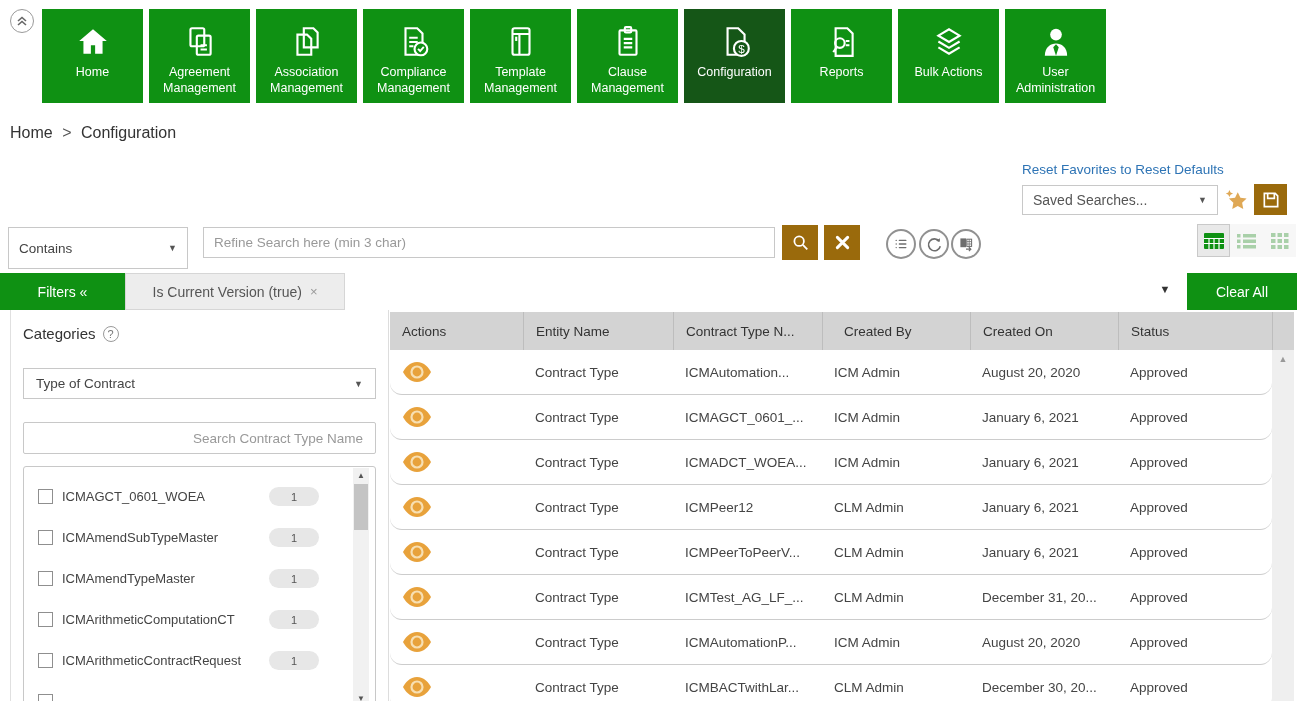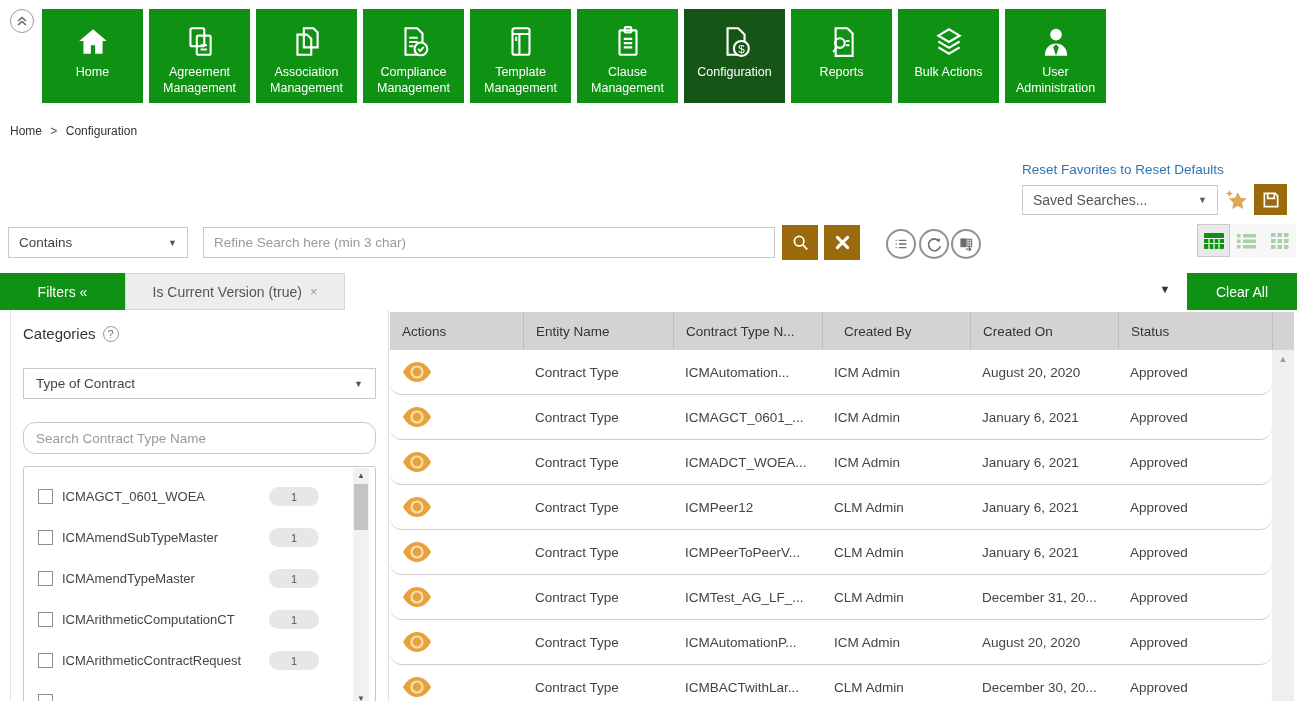--- a/index.html
+++ b/index.html
@@ -12,35 +12,35 @@
   .collapse-btn{ position:absolute; left:10px; top:9px; width:24px; height:24px;
     border:1.5px solid #9a9a9a; border-radius:50%; display:flex; align-items:center;
     justify-content:center; cursor:pointer; background:#fff; }
   .tiles{ position:absolute; left:42px; top:9px; display:flex; gap:6px; }
   .tile{ width:101px; height:94px; background:#0f9113; color:#fff; cursor:pointer;
     display:flex; flex-direction:column; align-items:center; padding-top:11px; }
   .tile.active{ background:#155617; }
   .ticon{ height:44px; display:flex; align-items:center; justify-content:center; }
   .tlabel{ font-size:12.5px; line-height:1.28; text-align:center; padding:0 2px; }
   
-  .breadcrumb{ position:absolute; left:10px; top:124px; font-size:12px; color:#333; }
+  .breadcrumb{ position:absolute; left:10px; top:124px; font-size:16px; color:#333; }
   .breadcrumb .sep{ margin:0 5px; color:#555; }
   
   .reset-link{ position:absolute; left:1022px; top:162px; font-size:13.5px;
     color:#2e74b5; cursor:pointer; text-decoration:none; }
   .saved-row{ position:absolute; left:1022px; top:184px; display:flex; align-items:center; }
   .saved-select{ width:196px; height:30px; border:1px solid #c8c8c8; background:#fff;
     display:flex; align-items:center; justify-content:space-between; padding:0 10px;
     font-size:14px; color:#555; cursor:pointer; }
   .caret{ font-size:9px; color:#555; }
   .star-btn{ width:36px; height:30px; display:flex; align-items:center; justify-content:center; cursor:pointer; }
   .save-btn{ width:33px; height:31px; background:#9a6a0c; display:flex; align-items:center;
     justify-content:center; cursor:pointer; border:none; }
   
-  .operator-select{ position:absolute; left:8px; top:227px; width:180px; height:31px;
+  .operator-select{ position:absolute; left:8px; top:227px; width:180px; height:42px;
     border:1px solid #c8c8c8; background:#fff; display:flex; align-items:center;
     justify-content:space-between; padding:0 10px; font-size:13.5px; color:#444; cursor:pointer; }
   .search-input{ position:absolute; left:203px; top:227px; width:572px; height:31px;
     border:1px solid #c8c8c8; padding:0 10px; font-size:13.5px; color:#444;
     font-family:"Liberation Sans", sans-serif; outline:none; }
   .search-input::placeholder{ color:#999; }
   .gold-btn{ position:absolute; top:225px; width:36px; height:35px; background:#9a6a0c;
     border:none; display:flex; align-items:center; justify-content:center; cursor:pointer; }
   .search-go{ left:782px; }
   .search-x{ left:824px; }
@@ -67,22 +67,22 @@
   .sidebar{ position:absolute; left:10px; top:310px; width:379px; height:391px; background:#fff;
     border-left:1px solid #e0e0e0; border-right:1px solid #ddd; }
   .cat-title{ position:absolute; left:12px; top:15px; font-size:15px; color:#333;
     display:flex; align-items:center; gap:7px; }
   .help-icon{ width:16px; height:16px; border:1px solid #9a9a9a; border-radius:50%; color:#777;
     font-size:11px; display:flex; align-items:center; justify-content:center; cursor:pointer; }
   .cat-select{ position:absolute; left:12px; top:58px; width:353px; height:31px; border:1px solid #c8c8c8;
     display:flex; align-items:center; justify-content:space-between; padding:0 12px;
     font-size:13.5px; color:#444; cursor:pointer; background:#fff; }
   .cat-search{ position:absolute; left:12px; top:112px; width:353px; height:32px; border:1px solid #c8c8c8;
-    border-radius:12px; padding:0 12px; font-size:13.5px; color:#444; outline:none;
-    font-family:"Liberation Sans", sans-serif; }
+    border-radius:2px; padding:0 12px; font-size:13.5px; color:#444; outline:none;
+    font-family:"Liberation Sans", sans-serif;text-align:right; }
   .cat-search::placeholder{ color:#999; }
   .listbox{ position:absolute; left:12px; top:156px; width:353px; height:260px; border:1px solid #c8c8c8;
     border-radius:3px; overflow:hidden; background:#fff; }
   .lb-items{ padding-top:9px; }
   .lb-item{ height:41px; display:flex; align-items:center; padding:0 56px 0 14px; cursor:pointer; }
   .lb-item input{ appearance:none; -webkit-appearance:none; width:15px; height:15px;
     border:1px solid #8f8f8f; background:#fff; margin:0; cursor:pointer; flex:0 0 auto; }
   .lb-label{ margin-left:9px; font-size:13px; color:#444; white-space:nowrap; }
   .lb-pill{ margin-left:auto; min-width:50px; height:19px; background:#e7e7e7; border-radius:10px;
     font-size:11px; color:#555; display:flex; align-items:center; justify-content:center; }

